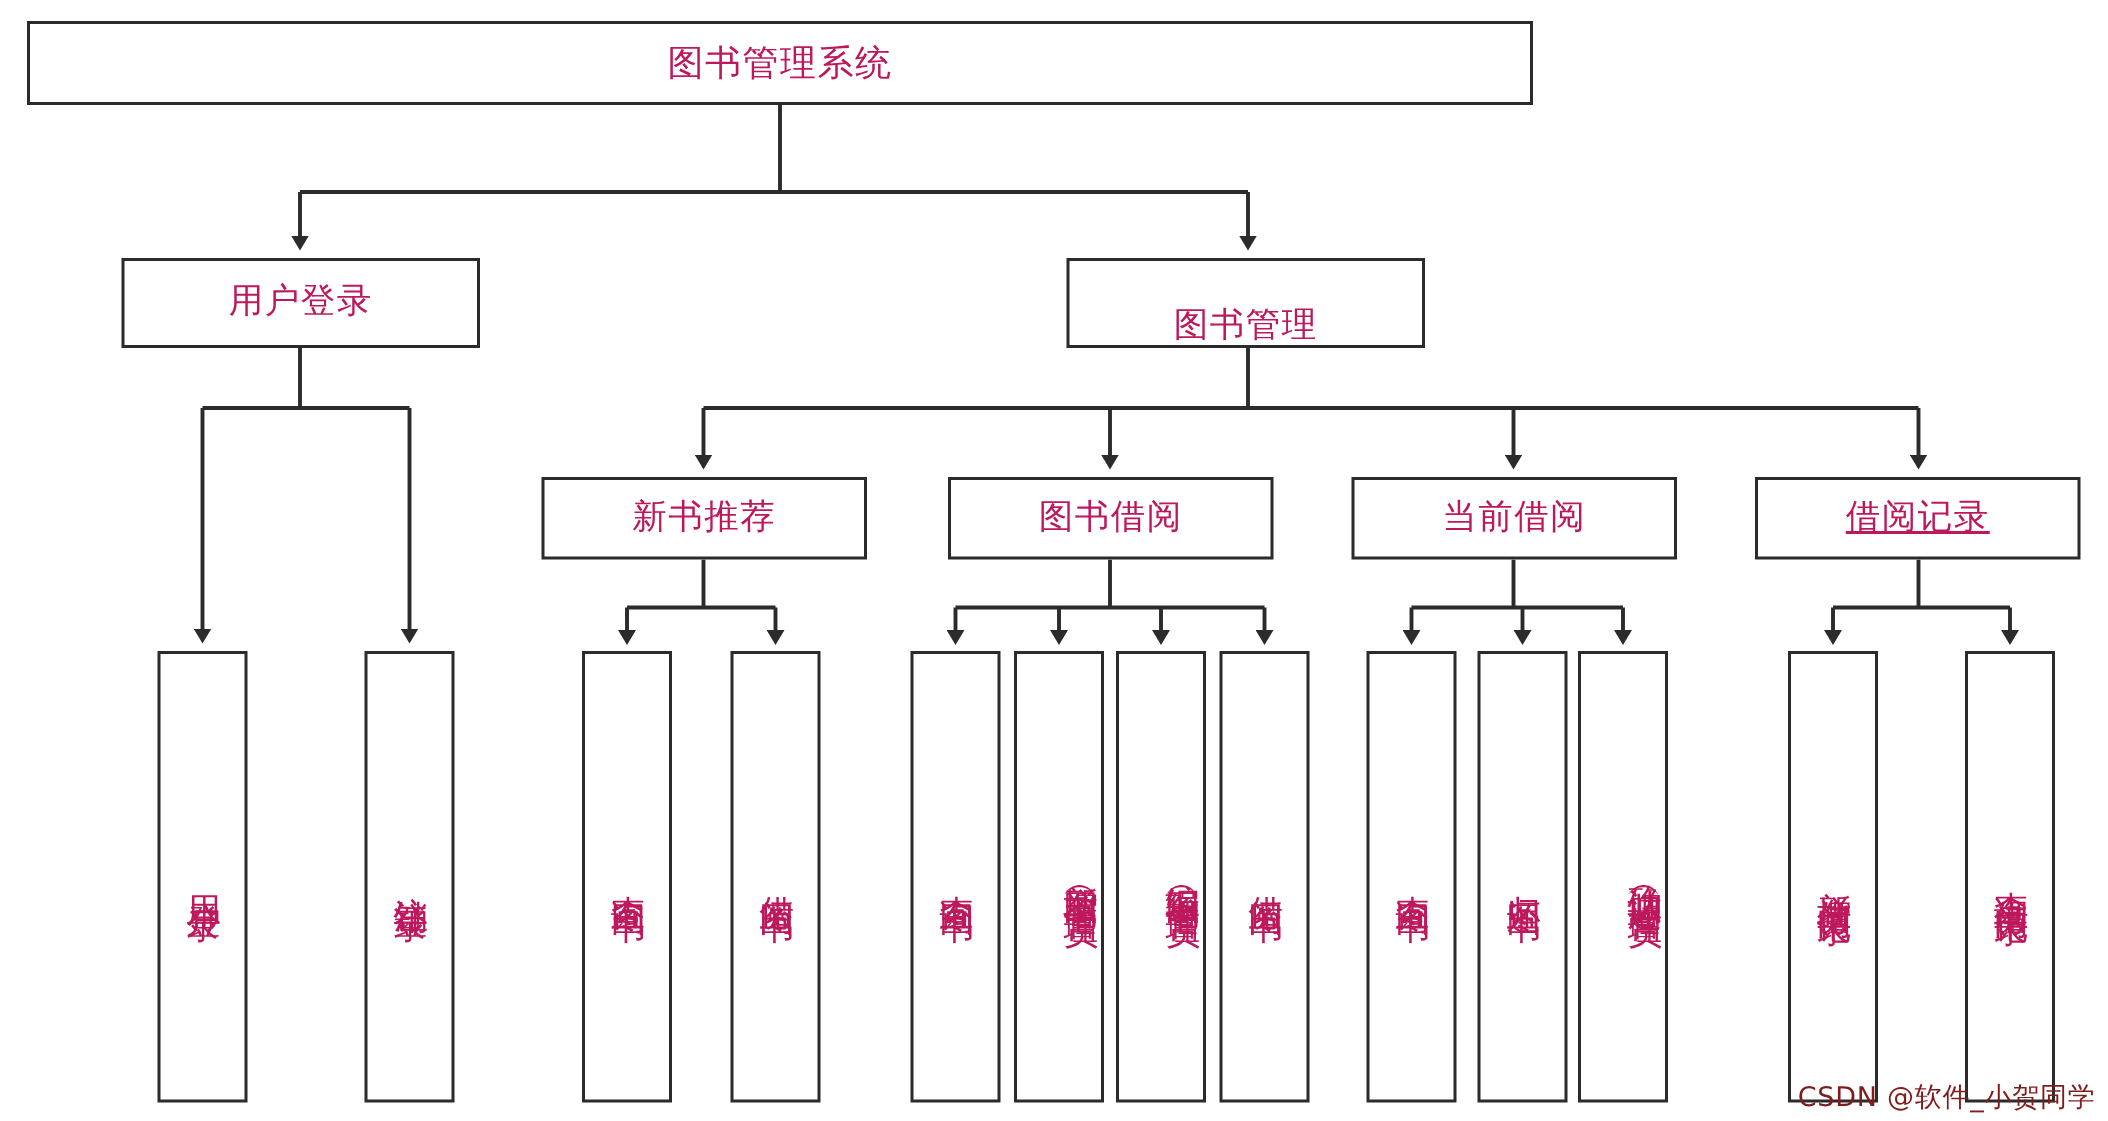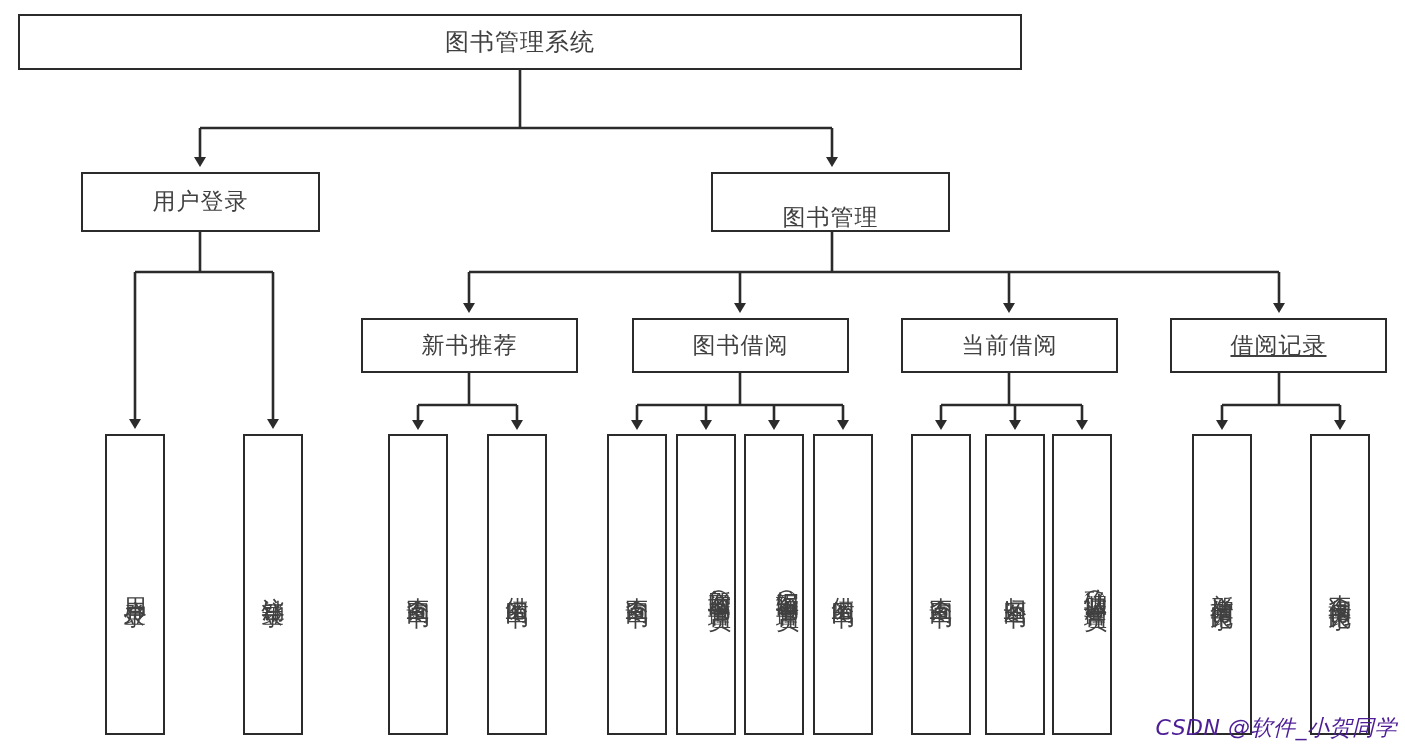--- a/index.html
+++ b/index.html
@@ -26,21 +26,21 @@
     pointer-events: none;
   }
   .node {
     position: absolute;
     box-sizing: border-box;
     border: 2px solid #2b2b2b;
     background: #ffffff;
     display: flex;
     align-items: center;
     justify-content: center;
-    color: #404040;
+    color: #be185d;
     z-index: 2;
   }
   .node.horiz {
     font-size: 23px;
     letter-spacing: 1px;
     line-height: 1.1;
   }
   .node.root {
     font-size: 24px;
   }
@@ -66,26 +66,25 @@
     align-items: flex-start;
     justify-content: center;
   }
   .vert-inner.mid {
     align-items: center;
   }
   .watermark {
     position: absolute;
     right: 8px;
     bottom: 4px;
-    font-size: 22px;
-    color: #4c1d95;
+    font-size: 18px;
+    color: #7f1d1d;
     letter-spacing: 0.5px;
     z-index: 3;
     white-space: nowrap;
-    font-style: italic;
   }
 </style>
 </head>
 <body>
 
 <div id="canvas">
 
   <svg id="wires" viewBox="0 0 1405 747" xmlns="http://www.w3.org/2000/svg">
     <defs>
       <marker id="arrow" markerWidth="10" markerHeight="12" refX="1" refY="6" orient="auto" markerUnits="userSpaceOnUse">

